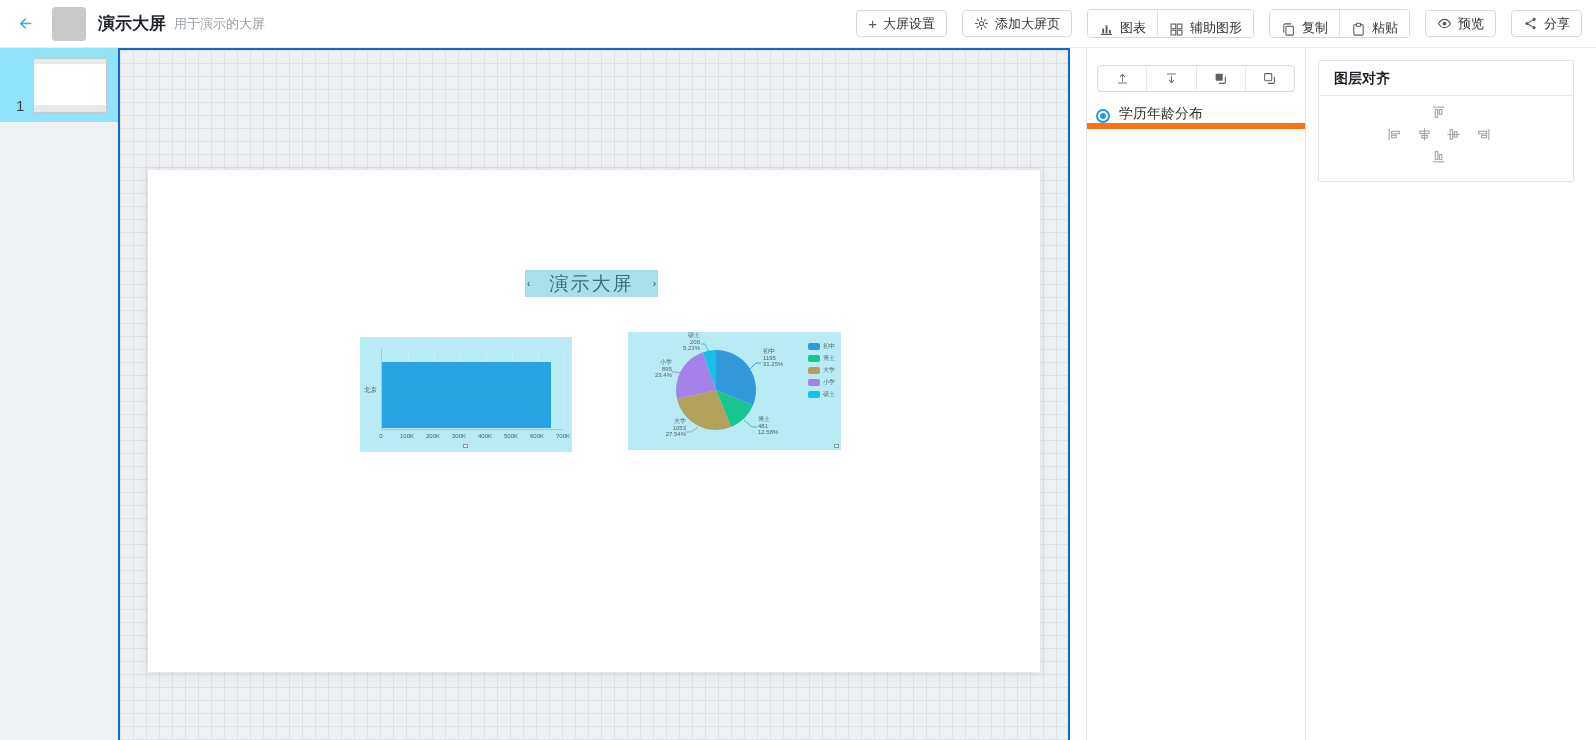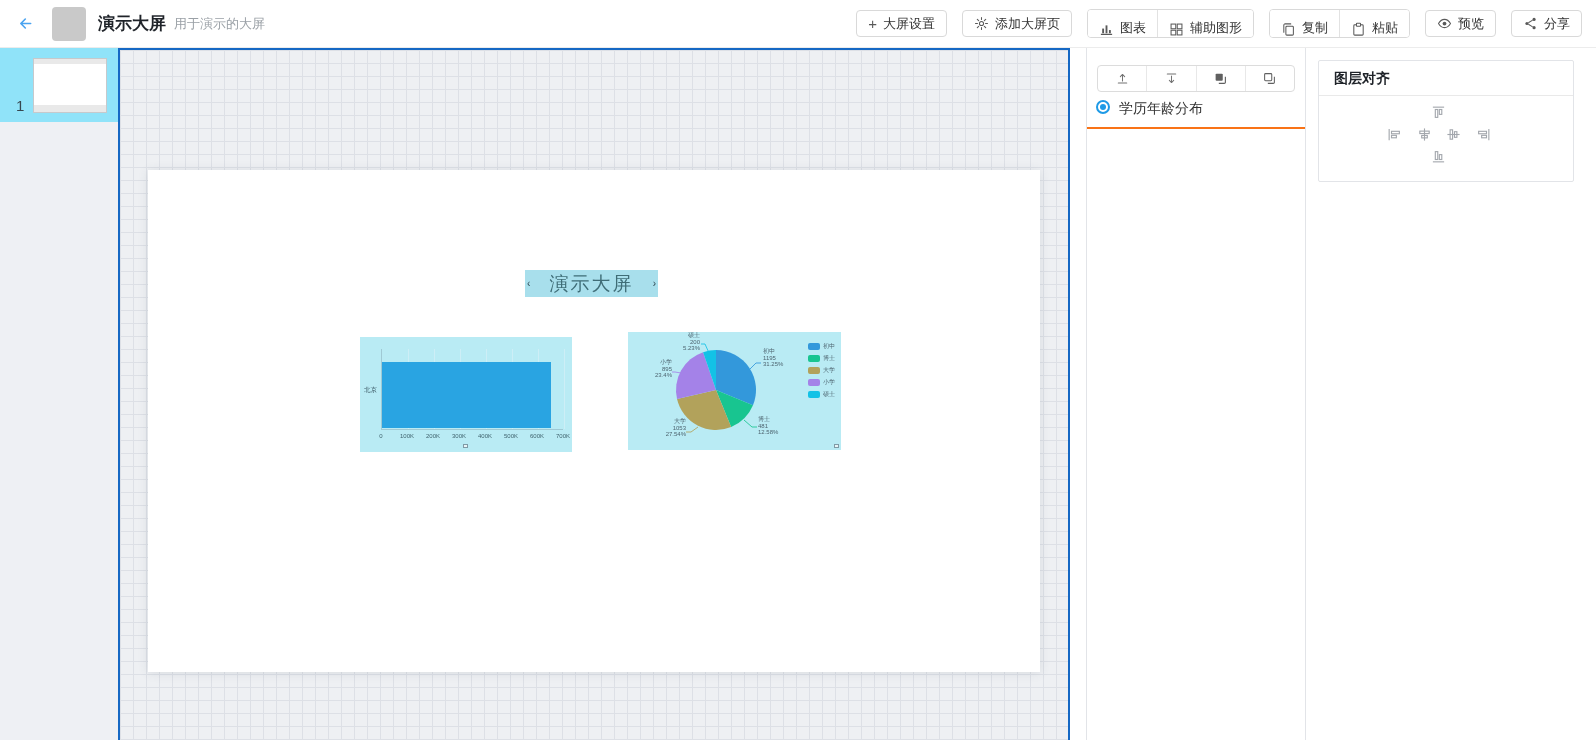--- a/index.html
+++ b/index.html
@@ -69,22 +69,22 @@
   .legend-swatch { width:12px; height:7px; border-radius:2px; flex:0 0 auto; margin-right:3px; }
   .legend-text { font-size:6px; color:#4e6570; white-space:nowrap; }
 
   
   .layer-panel { position:absolute; left:1086px; top:48px; width:220px; height:692px; background:#fff;
     border-left:1px solid #e2e4e8; border-right:1px solid #e2e4e8; }
   .layer-toolbar { margin:17px 10px 8px 10px; height:27px; border:1px solid #dcdcdc; border-radius:4px;
     display:flex; }
   .layer-tool { flex:1; display:flex; align-items:center; justify-content:center; cursor:pointer; }
   .layer-tool + .layer-tool { border-left:1px solid #e8e8e8; }
-  .layer-item { height:29px; display:flex; align-items:flex-start; gap:9px; padding-left:9px;
-    border-bottom:2px solid #f97316; cursor:pointer; }
+  .layer-item { height:29px; display:flex; align-items:flex-end; gap:9px; padding-left:9px;
+    border-bottom:6px solid #f97316; cursor:pointer; }
   .radio { width:14px; height:14px; border:2px solid #1e9ae6; border-radius:50%; position:relative; flex:0 0 auto; }
   .radio::after { content:""; position:absolute; left:2px; top:2px; width:6px; height:6px; border-radius:50%; background:#1e9ae6; }
   .layer-label { font-size:14px; color:#333; }
 
   
   .align-panel { position:absolute; left:1318px; top:60px; width:256px; height:122px; background:#fff;
     border:1px solid #e2e4e8; border-radius:2px; }
   .align-header { height:35px; line-height:35px; padding-left:15px; font-size:14px; font-weight:bold;
     color:#1f2329; border-bottom:1px solid #e9e9e9; }
   .align-body { position:relative; height:85px; }

